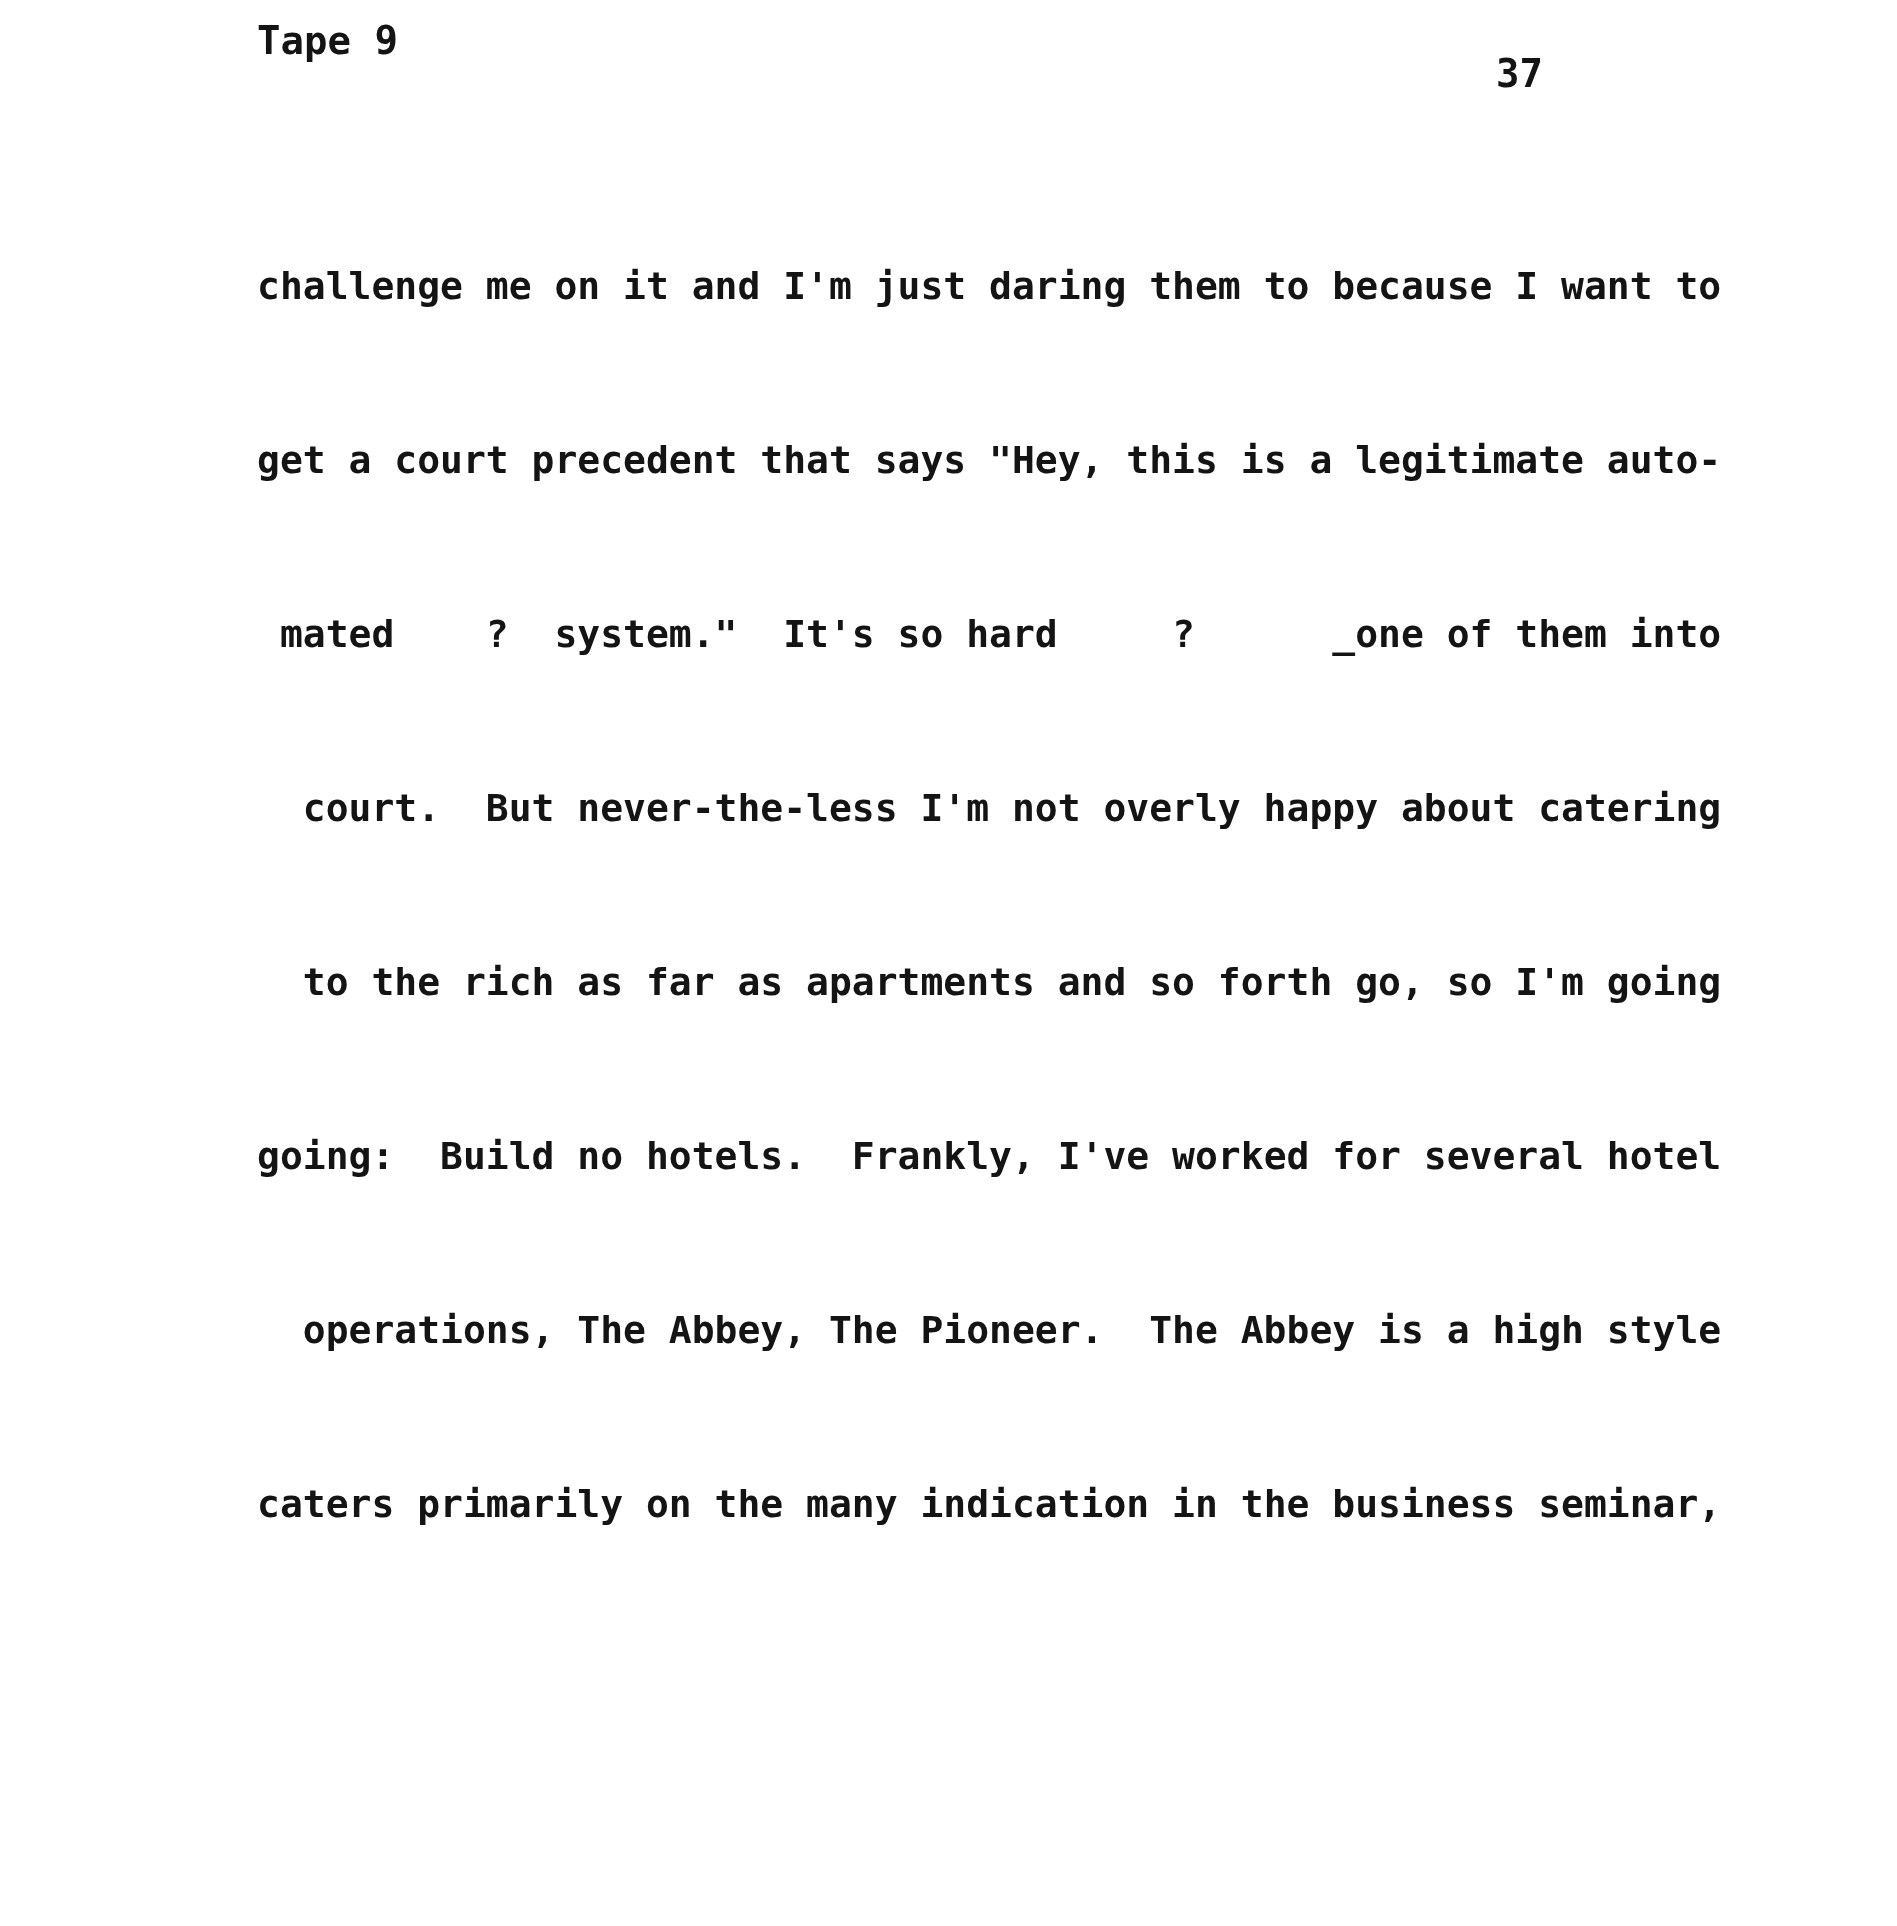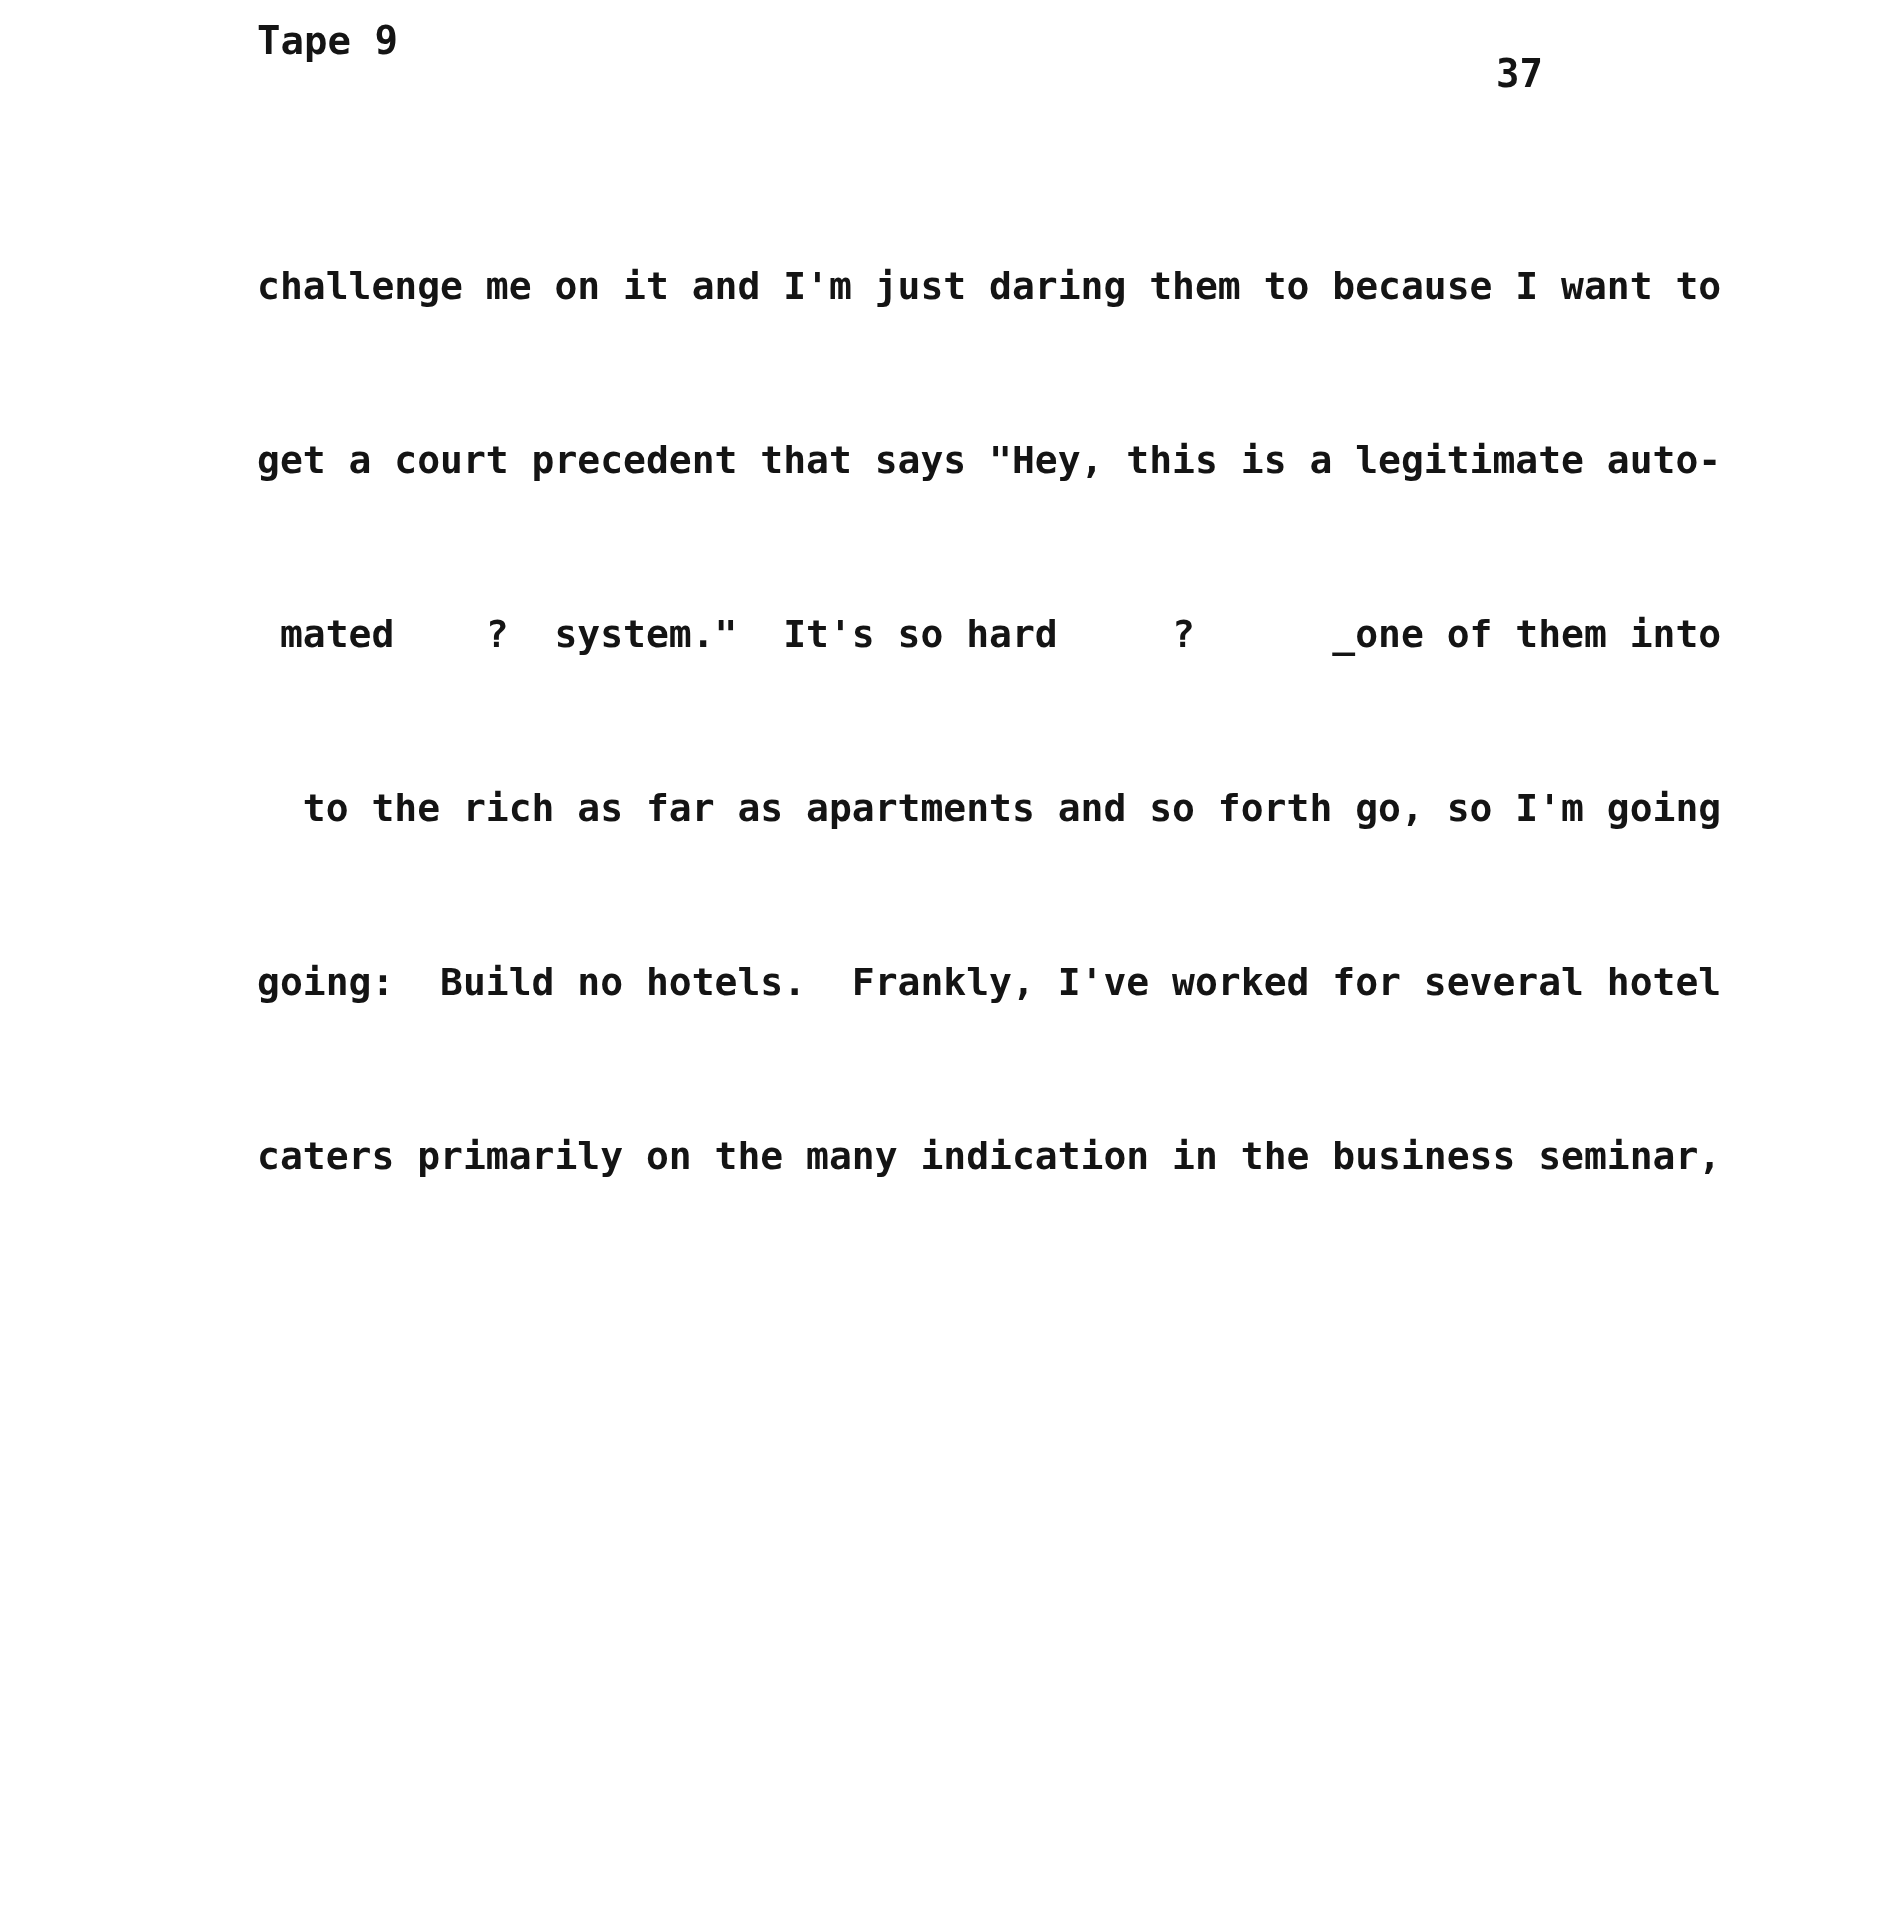--- a/index.html
+++ b/index.html
@@ -36,22 +36,24 @@
 
 <div class="page">
 
   <div class="hdr-left">Tape 9</div>
   <div class="hdr-right">37</div>
 
   <div class="body-text">
     <div class="line">challenge me on it and I'm just daring them to because I want to</div>
     <div class="line">get a court precedent that says "Hey, this is a legitimate auto-</div>
     <div class="line">mated    ?  system."  It's so hard     ?      _one of them into</div>
+    <div class="line">court.  But never-the-less I'm not overly happy about catering</div>
     <div class="line">to the rich as far as apartments and so forth go, so I'm going</div>
     <div class="line">going:  Build no hotels.  Frankly, I've worked for several hotel</div>
+    <div class="line">operations, The Abbey, The Pioneer.  The Abbey is a high style</div>
     <div class="line">caters primarily on the many indication in the business seminar,</div>
     
     
     
     
     
     
     
     
     

